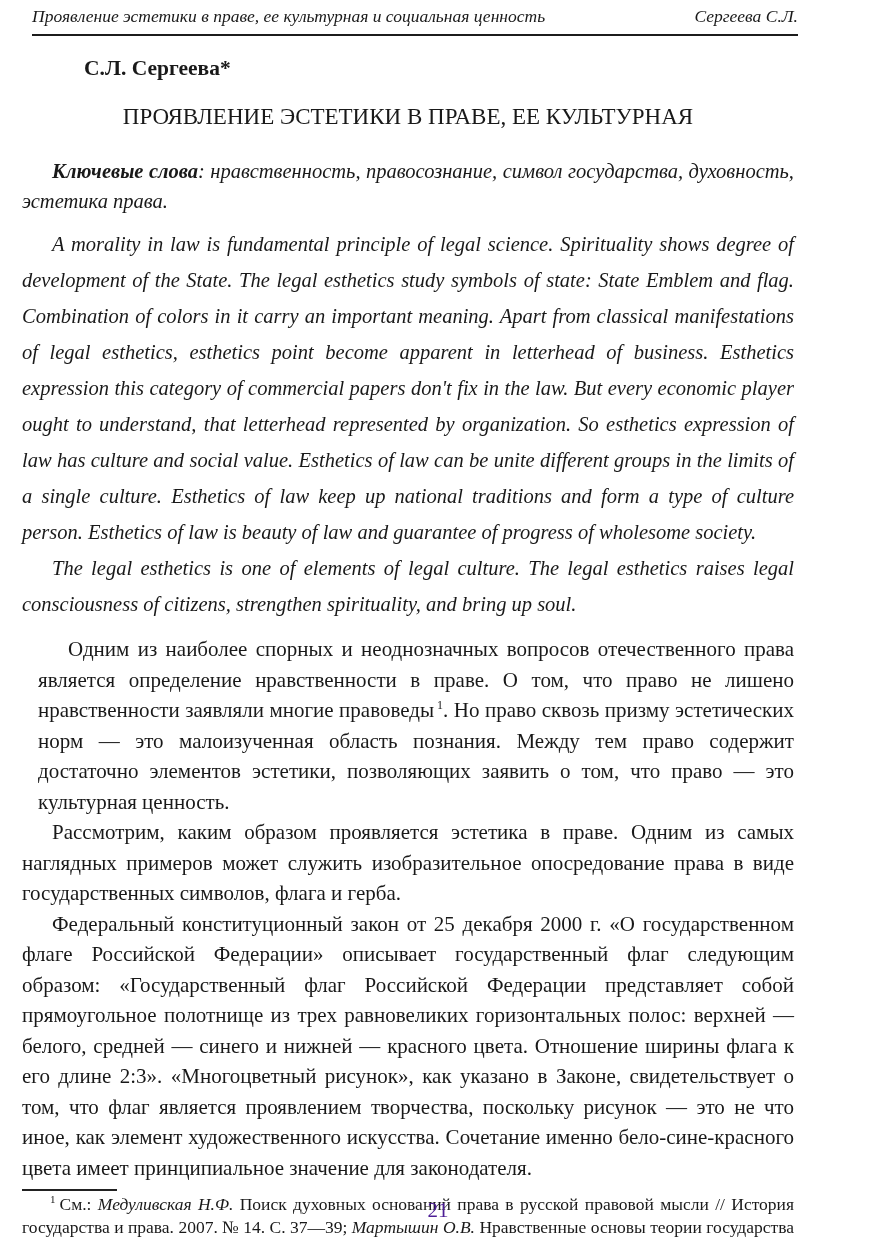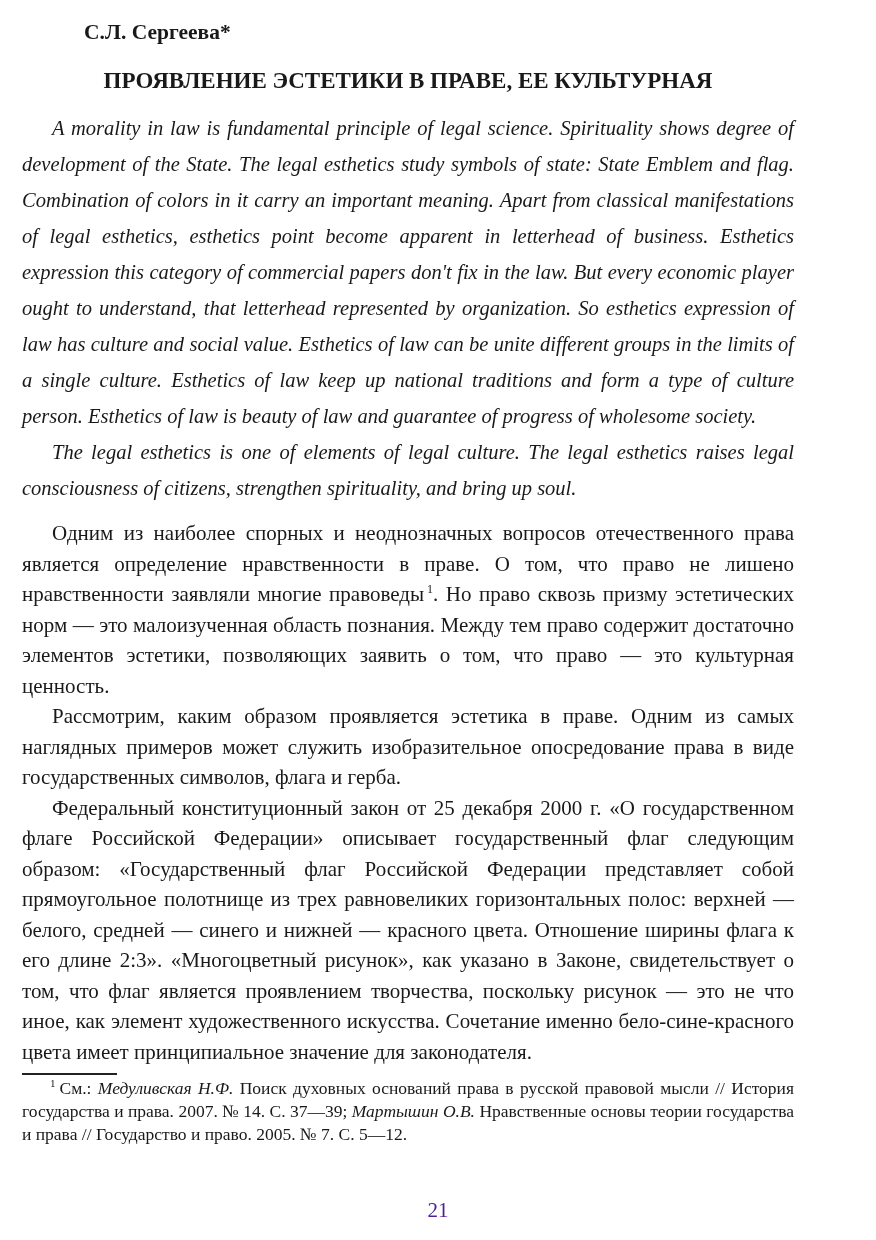--- a/index.html
+++ b/index.html
@@ -11,62 +11,67 @@
   }
   .running-header {
     display:flex; justify-content:space-between; align-items:baseline;
     margin:6px 78px 0 32px; padding-bottom:7px;
     border-bottom:2px solid #1c1c1c;
     font-style:italic; font-size:17.5px; white-space:nowrap;
   }
   .rh-title { padding-right:20px; }
   .content { margin:0 82px 0 22px; }
   .author-line { margin:20px 0 0 62px; font-weight:bold; font-size:21.5px; }
-  .title { margin:16px 0 0 0; text-align:center; font-weight:bold; font-size:23px; line-height:39px; }
+  .title { margin:16px 0 0 0; text-align:center; font-weight:normal; font-size:23px; line-height:39px; }
   .title-line { display:block; }
   .keywords {
     margin:20px 0 0; font-size:20.5px; font-style:italic;
     line-height:30px; text-indent:30px; text-align:justify;
   }
   .kw-label { font-weight:bold; }
   .abstract {
     margin:10px 0 0; font-size:20.5px; font-style:italic;
     line-height:36px; text-indent:30px; text-align:justify;
   }
   .abstract + .abstract { margin-top:0; }
   .body-p { margin:0; font-size:21px; line-height:30.5px; text-indent:30px; text-align:justify; }
-  .body-p.first { margin-top:12px; }
+  .body-p.first { margin-top:12px;margin-left:16px; }
   .fn-ref { font-size:12px; vertical-align:super; line-height:0; margin-left:3px; }
   .fn-rule { width:95px; height:0; border-top:2px solid #222222; margin-top:6px; }
   .footnote {
     margin:2px 0 0; font-size:17.5px; line-height:23px;
     text-indent:28px; text-align:justify;
   }
   .fn-marker { margin-right:5px; }
   .fn-marker-sup { font-size:11px; vertical-align:super; line-height:0; margin-right:4px; }
   .footnote i { font-style:italic; }
   .page-number {
     position:absolute; top:1198px; left:0; width:876px;
     text-align:center; font-size:21px; color:#4c1d95;
   }
 </style>
 </head>
 <body>
 
 <div class="page">
 
+  <div class="running-header">
+    <span class="rh-title">Проявление эстетики в праве, ее культурная и социальная ценность</span>
+    <span class="rh-author">Сергеева С.Л.</span>
+  </div>
 
   <div class="content">
 
     <div class="author-line"><span>С.Л. Сергеева</span><span class="author-mark">*</span></div>
 
     <h1 class="title">
       <span class="title-line">ПРОЯВЛЕНИЕ ЭСТЕТИКИ В ПРАВЕ, ЕЕ КУЛЬТУРНАЯ</span>
     </h1>
 
+    <p class="keywords"><span class="kw-label">Ключевые слова</span><span>: нравственность, правосознание, символ государства, духовность, эстетика права.</span></p>
 
     <p class="abstract">A morality in law is fundamental principle of legal science. Spirituality shows degree of development of the State. The legal esthetics study symbols of state: State Emblem and flag. Combination of colors in it carry an important meaning. Apart from classical manifestations of legal esthetics, esthetics point become apparent in letterhead of business. Esthetics expression this category of commercial papers don't fix in the law. But every economic player ought to understand, that letterhead represented by organization. So esthetics expression of law has culture and social value. Esthetics of law can be unite different groups in the limits of a single culture. Esthetics of law keep up national traditions and form a type of culture person. Esthetics of law is beauty of law and guarantee of progress of wholesome society.</p>
     <p class="abstract">The legal esthetics is one of elements of legal culture. The legal esthetics raises legal consciousness of citizens, strengthen spirituality, and bring up soul.</p>
 
     <p class="body-p first"><span>Одним из наиболее спорных и неоднозначных вопросов отечественного права является определение нравственности в праве. О том, что право не лишено нравственности заявляли многие правоведы</span><sup class="fn-ref">1</sup><span>. Но право сквозь призму эстетических норм — это малоизученная область познания. Между тем право содержит достаточно элементов эстетики, позволяющих заявить о том, что право — это культурная ценность.</span></p>
 
     <p class="body-p">Рассмотрим, каким образом проявляется эстетика в праве. Одним из самых наглядных примеров может служить изобразительное опосредование права в виде государственных символов, флага и герба.</p>
 
     <p class="body-p">Федеральный конституционный закон от 25 декабря 2000 г. «О государственном флаге Российской Федерации» описывает государственный флаг следующим образом: «Государственный флаг Российской Федерации представляет собой прямоугольное полотнище из трех равновеликих горизонтальных полос: верхней — белого, средней — синего и нижней — красного цвета. Отношение ширины флага к его длине 2:3». «Многоцветный рисунок», как указано в Законе, свидетельствует о том, что флаг является проявлением творчества, поскольку рисунок — это не что иное, как элемент художественного искусства. Сочетание именно бело-сине-красного цвета имеет принципиальное значение для законодателя.</p>
 

